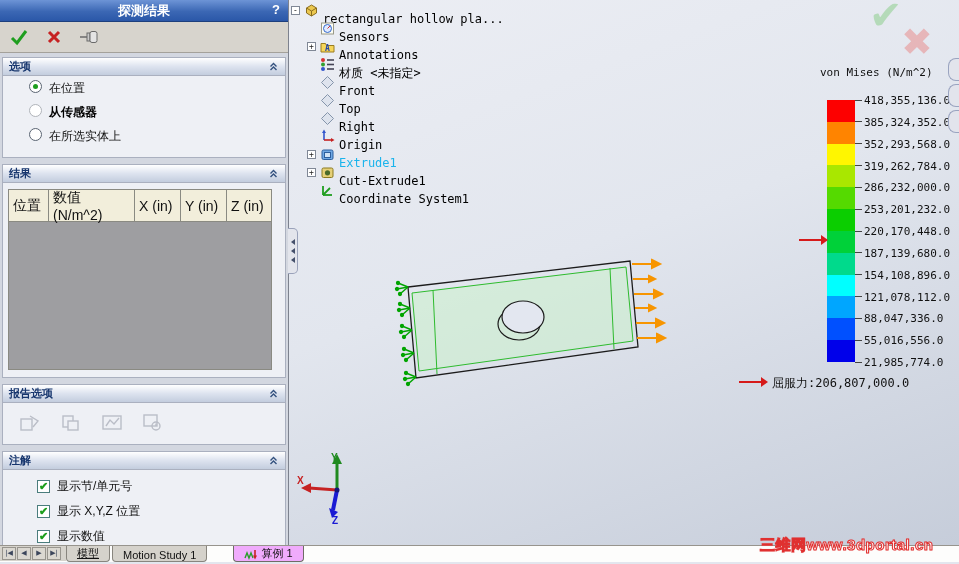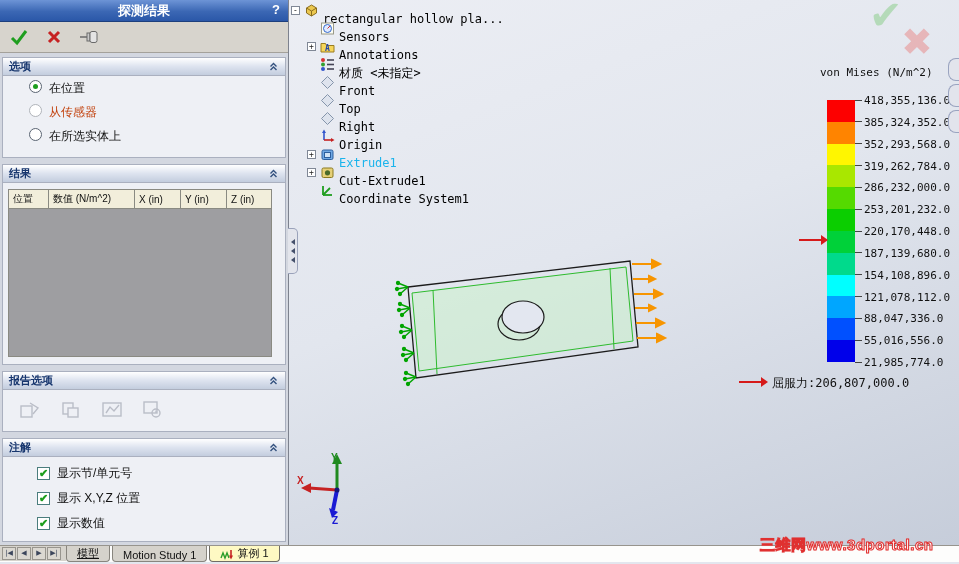--- a/index.html
+++ b/index.html
@@ -25,26 +25,26 @@
   .group-hd{ height:18px; background:linear-gradient(180deg,#ffffff 0%,#dde3ef 50%,#c3cdde 100%);
     border-bottom:1px solid #aab0bf; display:flex; align-items:center; padding:0 6px; cursor:pointer; }
   .group-hd .ttl{ color:#17366e; font-size:11px; font-weight:bold; flex:1; }
   .group-bd{ padding:4px 4px 5px 4px; }
   
   .radio-row{ display:flex; align-items:flex-start; height:24px; padding-left:22px; gap:7px; cursor:pointer; }
   .radio{ width:13px; height:13px; border-radius:50%; border:1px solid #5a6472; background:#fff; position:relative; flex:none; }
   .radio.sel::after{ content:""; position:absolute; left:3px; top:3px; width:5px; height:5px; border-radius:50%; background:#1f9e1f; }
   .radio.dis{ border-color:#b0b4ba; }
   .radio-lbl{ font-size:12px; color:#111; }
-  .radio-row.dis .radio-lbl{ color:#c2410c; }
+  .radio-row.dis .radio-lbl{ color:#000000;font-weight:bold; }
   
   .res-table{ margin:2px 1px; }
   .res-head{ display:flex; }
-  .res-head .cell{ background:#f2eedb; border:1px solid #8a8a82; border-right:none; font-size:10px; color:#111;
-    height:20px; display:flex; align-items:center; padding-left:4px; }
+  .res-head .cell{ background:#f2eedb; border:1px solid #8a8a82; border-right:none; font-size:14px; color:#111;
+    height:33px; display:flex; align-items:center; padding-left:4px; }
   .res-head .cell:last-child{ border-right:1px solid #8a8a82; }
   .res-body{ height:148px; background:#9e9ea1; border:1px solid #8a8a82; border-top:none; }
   
   .rep-row{ display:flex; gap:15px; padding:4px 0 4px 10px; }
   .rep-btn{ width:26px; height:24px; display:flex; align-items:center; justify-content:center; opacity:.75; }
   
   .chk-row{ display:flex; align-items:center; height:25px; padding-left:30px; gap:7px; cursor:pointer; }
   .chk{ width:13px; height:13px; border:1px solid #4a7d7d; background:#fff; color:#1c9e1c; font-size:11px; font-weight:bold;
     display:flex; align-items:center; justify-content:center; line-height:1; flex:none; }
   .chk-lbl{ font-size:12px; color:#111; }
@@ -75,21 +75,21 @@
   .fade-x{ position:absolute; left:901px; top:20px; font-size:38px; color:rgba(232,148,148,.6); }
   
   .edge-tab{ position:absolute; left:948px; width:11px; height:23px; background:#e2e4ec; border:1px solid #9aa4c0; border-right:none; border-radius:8px 0 0 8px; }
   
   .bottom-bar{ position:absolute; left:0; top:545px; width:959px; height:19px; background:#fdfdfc; border-top:1px solid #97948d; }
   .nav-area{ position:absolute; left:0; top:0; width:66px; height:15px; background:#d6d3cc; display:flex; align-items:center; gap:1px; padding-left:2px; }
   .nav-btn{ width:14px; height:13px; background:#dbd8d1; border:1px solid #98958e; font:7px/11px "DejaVu Sans",sans-serif; color:#3c465c; text-align:center; cursor:pointer; }
   .tabs{ position:absolute; left:66px; top:0; height:16px; display:flex; }
   .tab{ height:16px; border:1px solid #88857e; border-top:none; border-radius:0 0 4px 4px; background:#d5d2cb;
     font-size:11px; color:#111; display:flex; align-items:flex-end; padding:0 10px; margin-right:2px; cursor:pointer; gap:4px; }
-  .tab.active{ background:#fef9c3; border-color:#6f6c66; }
+  .tab.active{ background:#f0abfc; border-color:#6f6c66;margin-left:24px; }
   .tab .u{ text-decoration:underline; }
   .bottom-strip{ position:absolute; left:0; top:16px; width:959px; height:3px; background:#e3e6ee; }
   
   .watermark{ position:absolute; left:760px; top:536px; z-index:20; font:bold 15px "Liberation Sans",sans-serif;
     color:rgba(255,252,252,.95); -webkit-text-stroke:1px #e03030; text-shadow:0 0 1px #e03030; letter-spacing:.5px; white-space:nowrap; }
   svg{ display:block; }
   .abs{ position:absolute; }
 </style>
 </head>
 <body>

